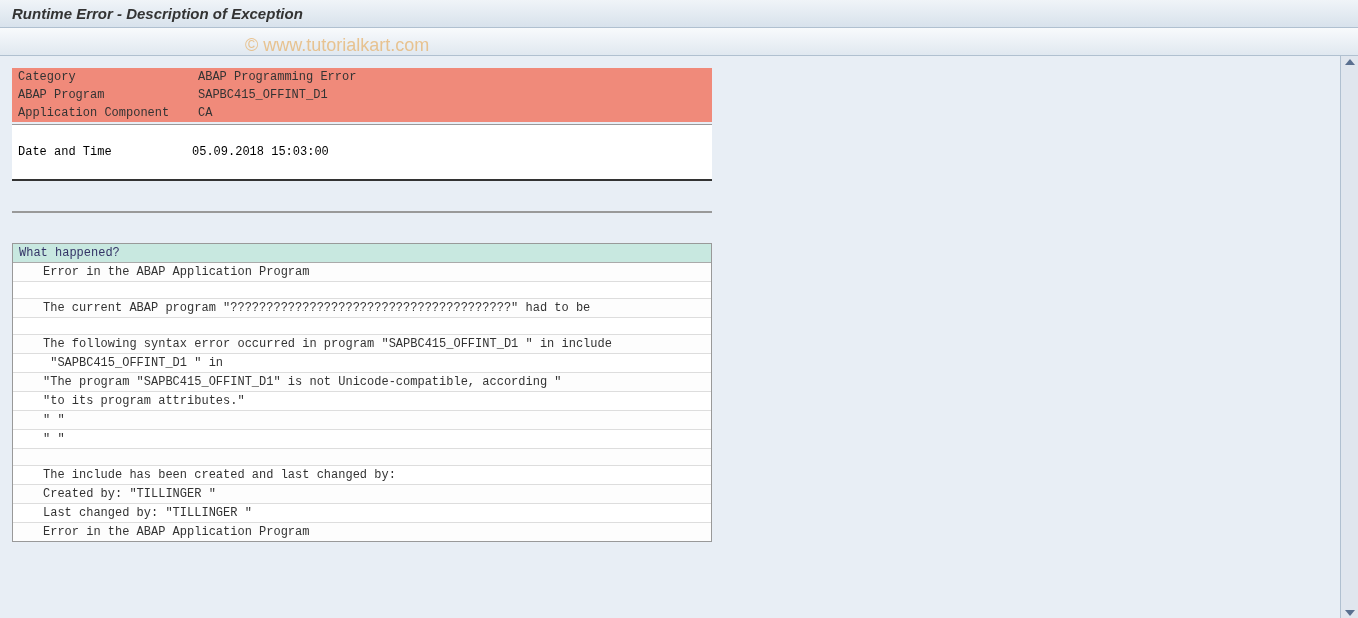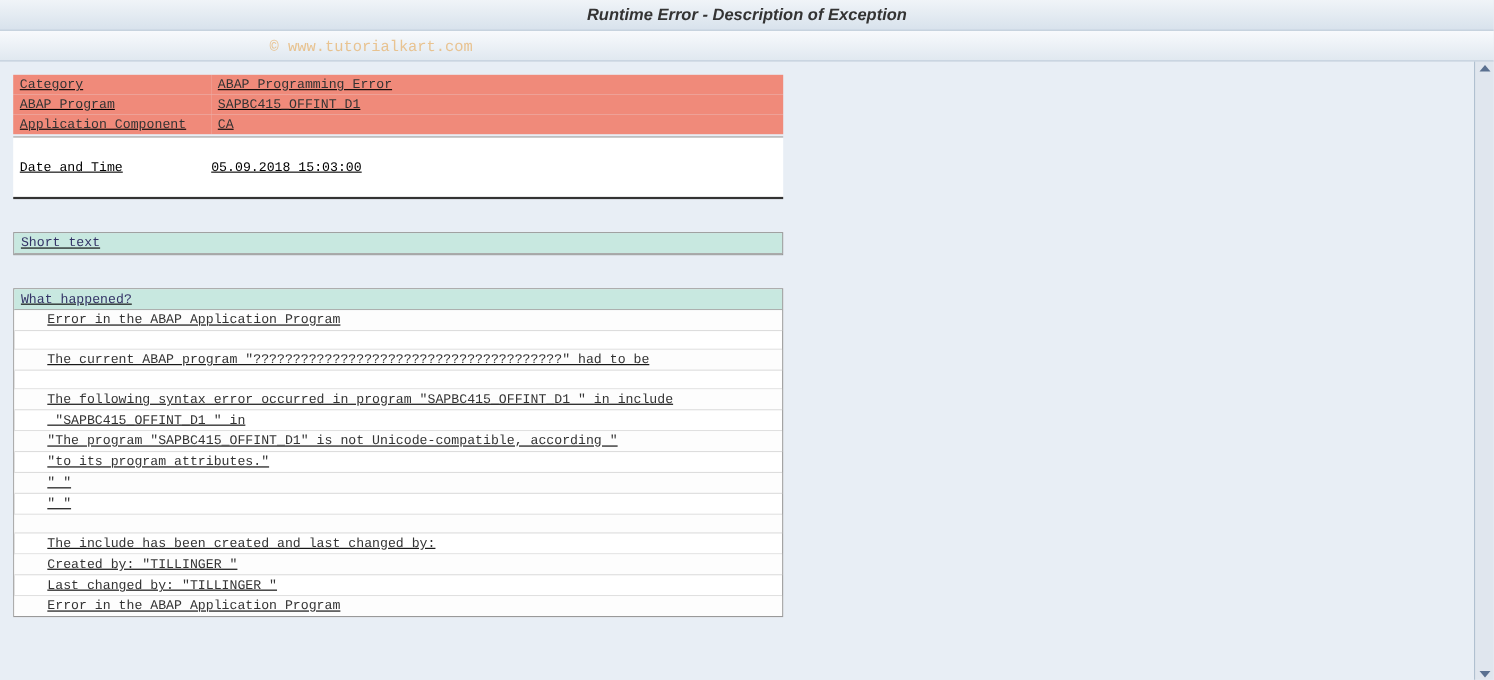--- a/index.html
+++ b/index.html
@@ -16,38 +16,36 @@
       position: relative;
     }
     .title-bar {
       background: linear-gradient(to bottom, #f0f4f8 0%, #d8e2ec 100%);
       border-bottom: 1px solid #b0c0d0;
       padding: 5px 12px;
       font-weight: bold;
       font-style: italic;
       font-size: 15px;
       color: #333;
-      text-align: center;
     }
     .toolbar {
       background: linear-gradient(to bottom, #f8fafc 0%, #e0e8f0 100%);
       border-bottom: 1px solid #b0c0d0;
       height: 28px;
     }
     .content-wrapper {
       display: flex;
       height: calc(100% - 55px);
     }
     .content-area {
       flex: 1;
       background: #e8eef5;
       padding: 12px;
       overflow: hidden;
       position: relative;
-      text-decoration: underline;
     }
     .scroll-inner {
       height: 100%;
     }
     .error-header-table {
       width: 700px;
       border-collapse: collapse;
       font-family: "Courier New", monospace;
       font-size: 12px;
       color: #333;
@@ -125,22 +123,22 @@
     }
     .scroll-track {
       flex: 1;
       width: 100%;
       position: relative;
     }
     .watermark {
       position: absolute;
       top: 35px;
       left: 245px;
-      font-size: 14px;
-      font-family: Liberation Mono, monospace;
+      font-size: 18px;
+      font-family: Liberation Sans, sans-serif;
       color: rgba(230, 170, 90, 0.65);
       pointer-events: none;
       z-index: 100;
     }
     .rows-container > div:nth-child(odd){
       background:#fdfdfd;
     }
   </style>
 </head>
 <body>
@@ -168,21 +166,20 @@
               <td>CA</td>
             </tr>
           </tbody>
       </table>
       <div class="date-row">
         <span class="dlabel">Date and Time</span>
         <span>05.09.2018 15:03:00</span>
       </div>
 
       <div class="section-box">
-        <div class="section-header">Short text</div>
       </div>
 
       <div class="section-box">
         <div class="section-header">What happened?</div>
         <div id="what-happened-lines" class="rows-container">
             <div class="section-body-line">Error in the ABAP Application Program</div>
             <div class="section-body-line"></div>
             <div class="section-body-line">The current ABAP program "???????????????????????????????????????" had to be</div>
             <div class="section-body-line"></div>
             <div class="section-body-line">The following syntax error occurred in program "SAPBC415_OFFINT_D1 " in include</div>

